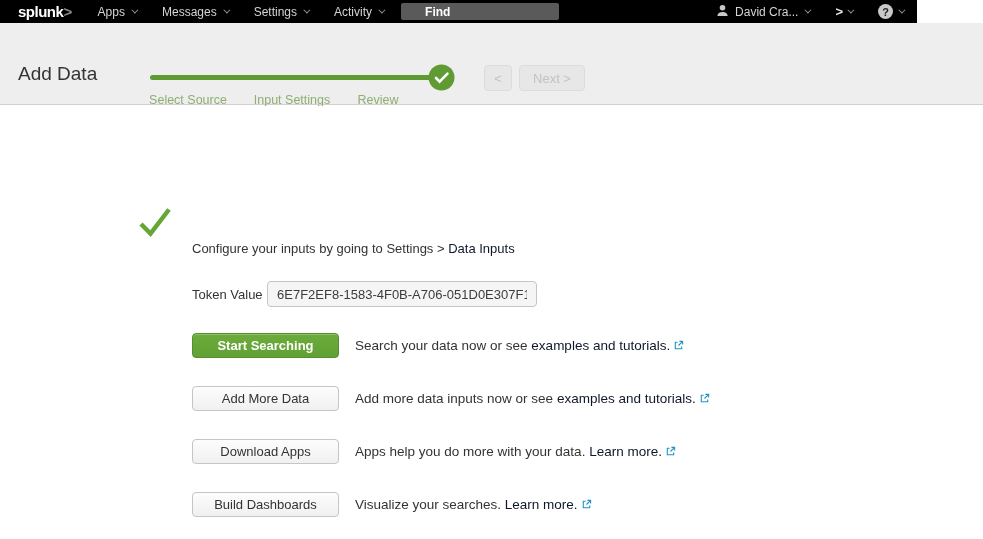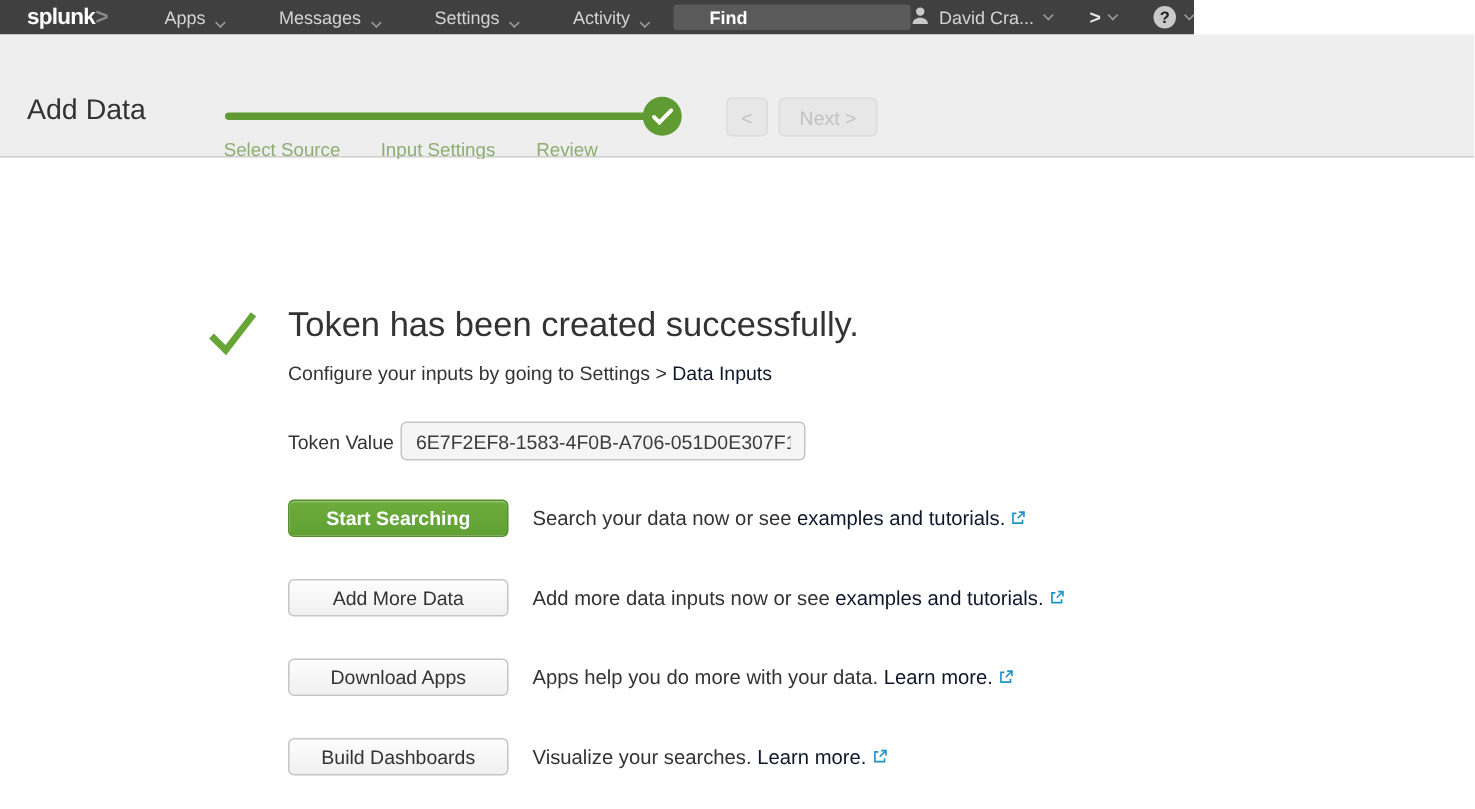--- a/index.html
+++ b/index.html
@@ -7,30 +7,30 @@
   body {
     font-family: "Liberation Sans", sans-serif;
     background: #ffffff;
     color: #333;
     overflow: hidden;
     position: relative;
   }
 
   
   .topbar {
-    position: absolute; left: 0; top: 0; width: 796px; height: 23px;
-    background: #404040;
+    position: absolute; left: 0; top: 0; width: 917px; height: 23px;
+    background: #000000;
     display: flex; align-items: center;
     color: #d4d4d4;
     font-size: 12px;
   }
   .logo { margin-left: 18px; font-size: 15px; font-weight: bold; color: #fff; letter-spacing: -0.5px; cursor: pointer; }
   .logo .gt { color: #8a8a8a; font-style: italic; }
   .nav-item {
-    margin-left: 38px; display: flex; align-items: flex-end; gap: 6px;
+    margin-left: 26px; display: flex; align-items: center; gap: 6px;
     cursor: pointer; white-space: nowrap;
   }
   .chev {
     display: inline-block; width: 5px; height: 5px;
     border-right: 1.4px solid #9a9a9a; border-bottom: 1.4px solid #9a9a9a;
     transform: rotate(45deg) translateY(-2px);
   }
   .find-input {
     margin-left: 18px; width: 158px; height: 17px;
     background: #5a5a5a; border: none; border-radius: 2px;
@@ -185,21 +185,20 @@
 </div>
 
 <div class="main">
 
   <span class="big-check">
     <svg width="38" height="34" viewBox="0 0 38 34">
       <path d="M5 19l9.5 9.5L33 4.5" stroke="#65a637" stroke-width="4.5" fill="none"></path>
     </svg>
   </span>
 
-  <h2 class="success-title">Token has been created successfully.</h2>
 
   <p class="subtitle"><span>Configure your inputs by going to Settings &gt; </span><a class="link">Data Inputs</a></p>
 
   <span class="token-label">Token Value</span>
   <input class="token-input" readonly="" value="6E7F2EF8-1583-4F0B-A706-051D0E307F18" style="">
 
   <div class="action-row" style="top:227px">
     <button class="action-btn primary">Start Searching</button>
     <span class="action-desc"><span>Search your data now or see </span><a class="link">examples and tutorials.</a><span class="ext-icon"><svg width="11" height="11" viewBox="0 0 12 12">
             <path d="M5 2.5H2.5v7h7V7" fill="none" stroke="currentColor" stroke-width="1.2"></path>

